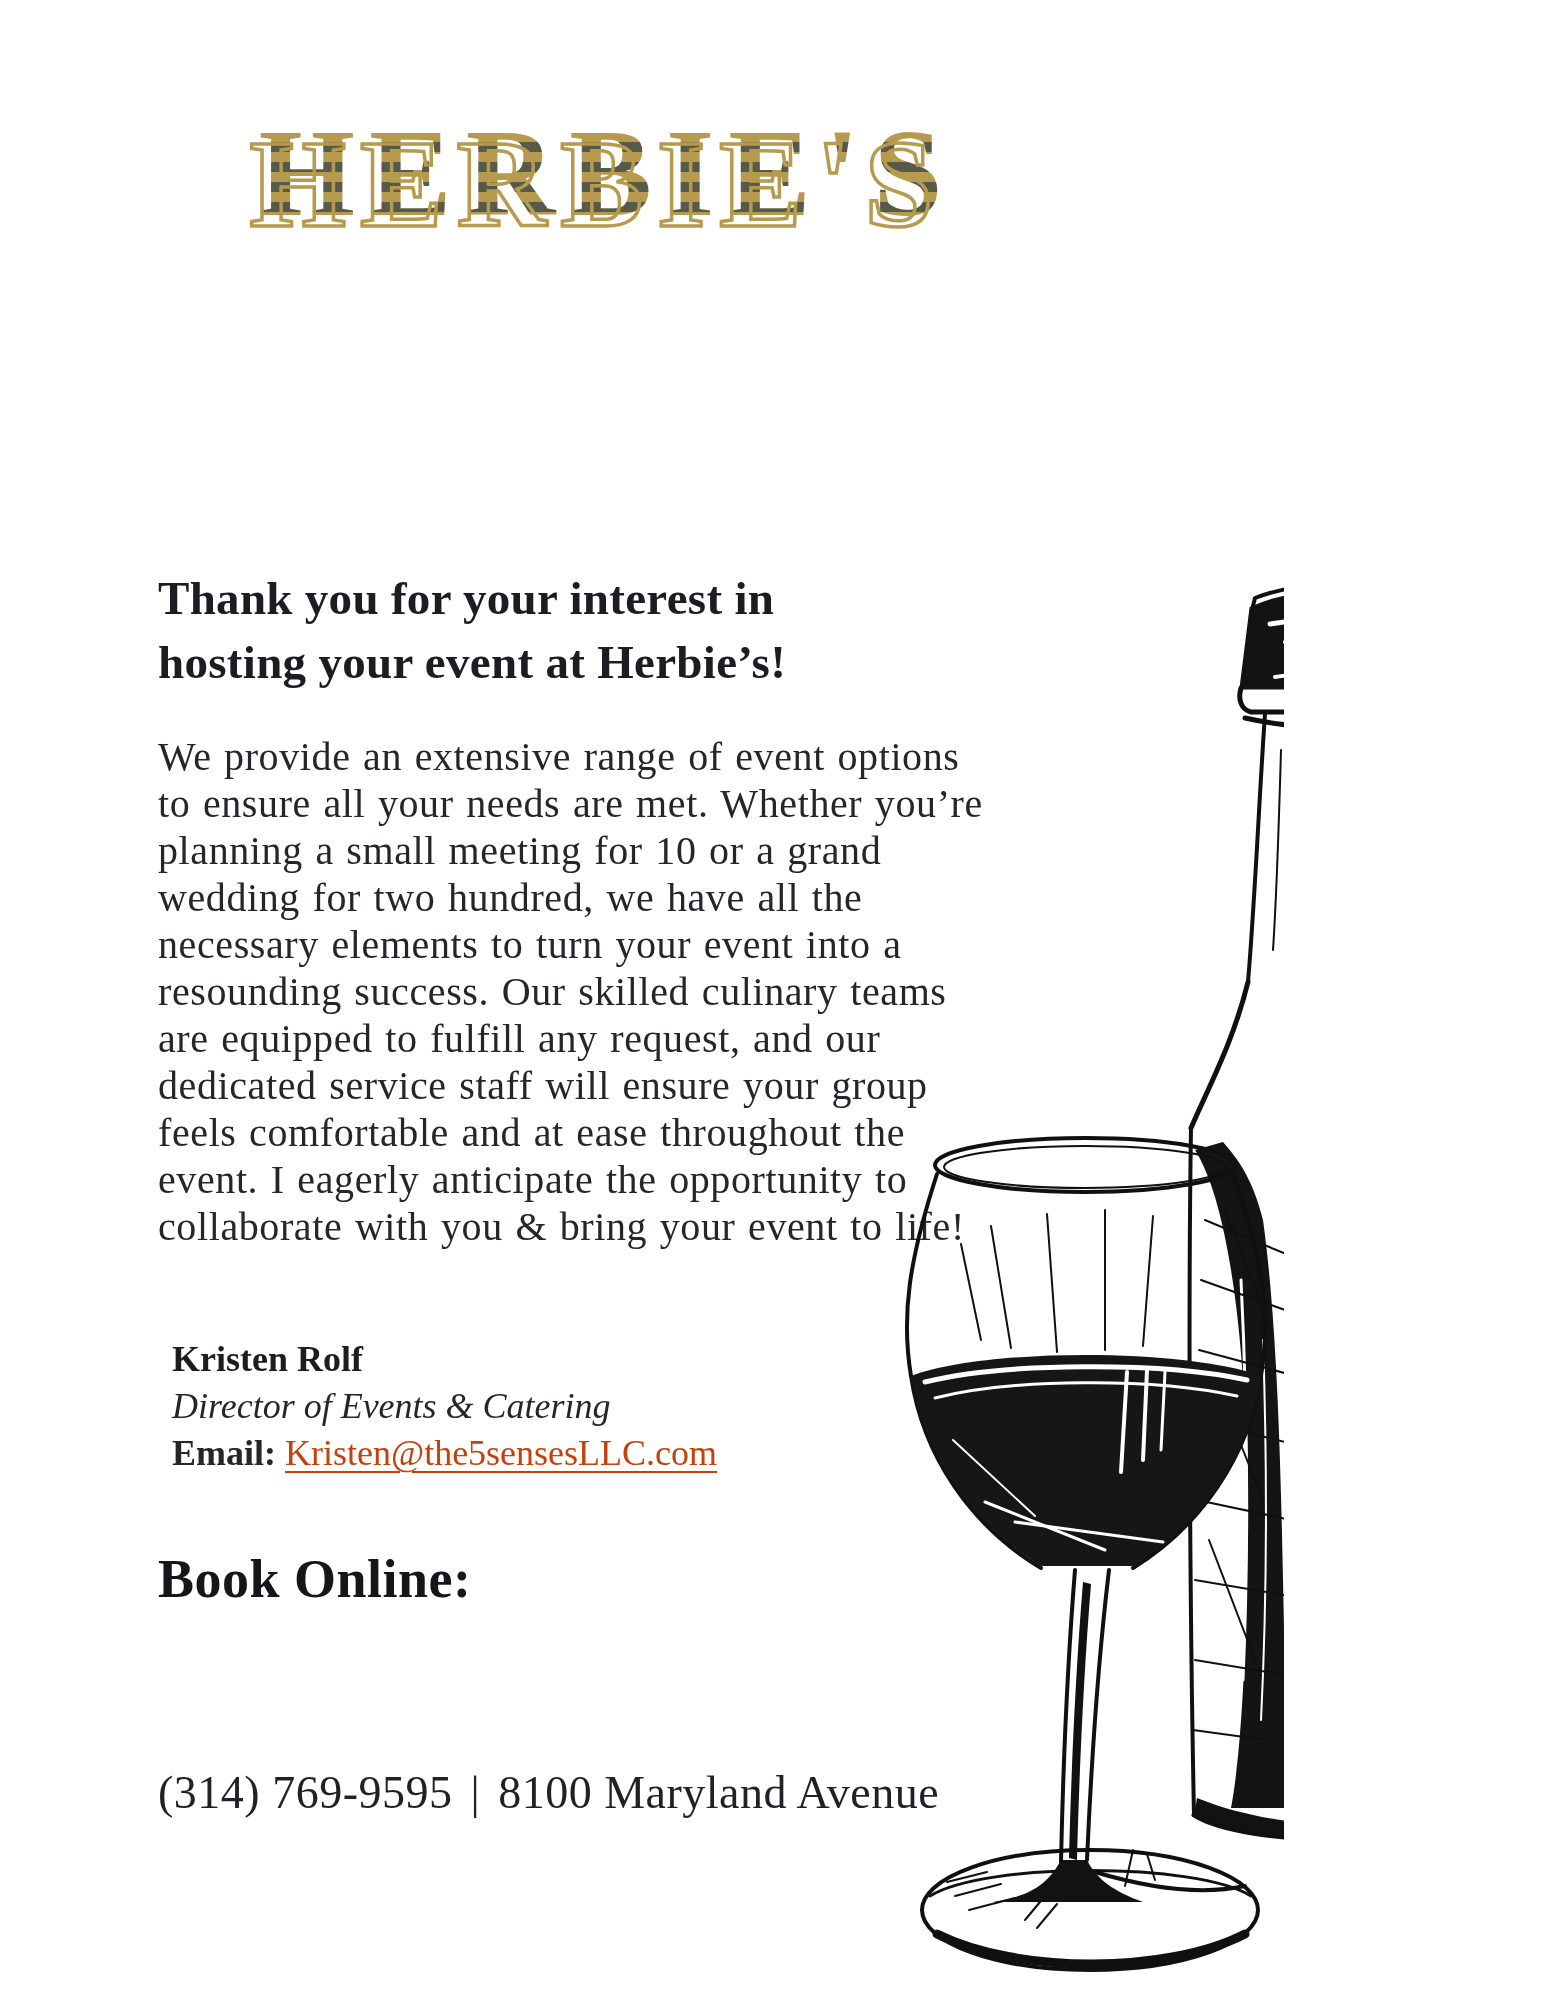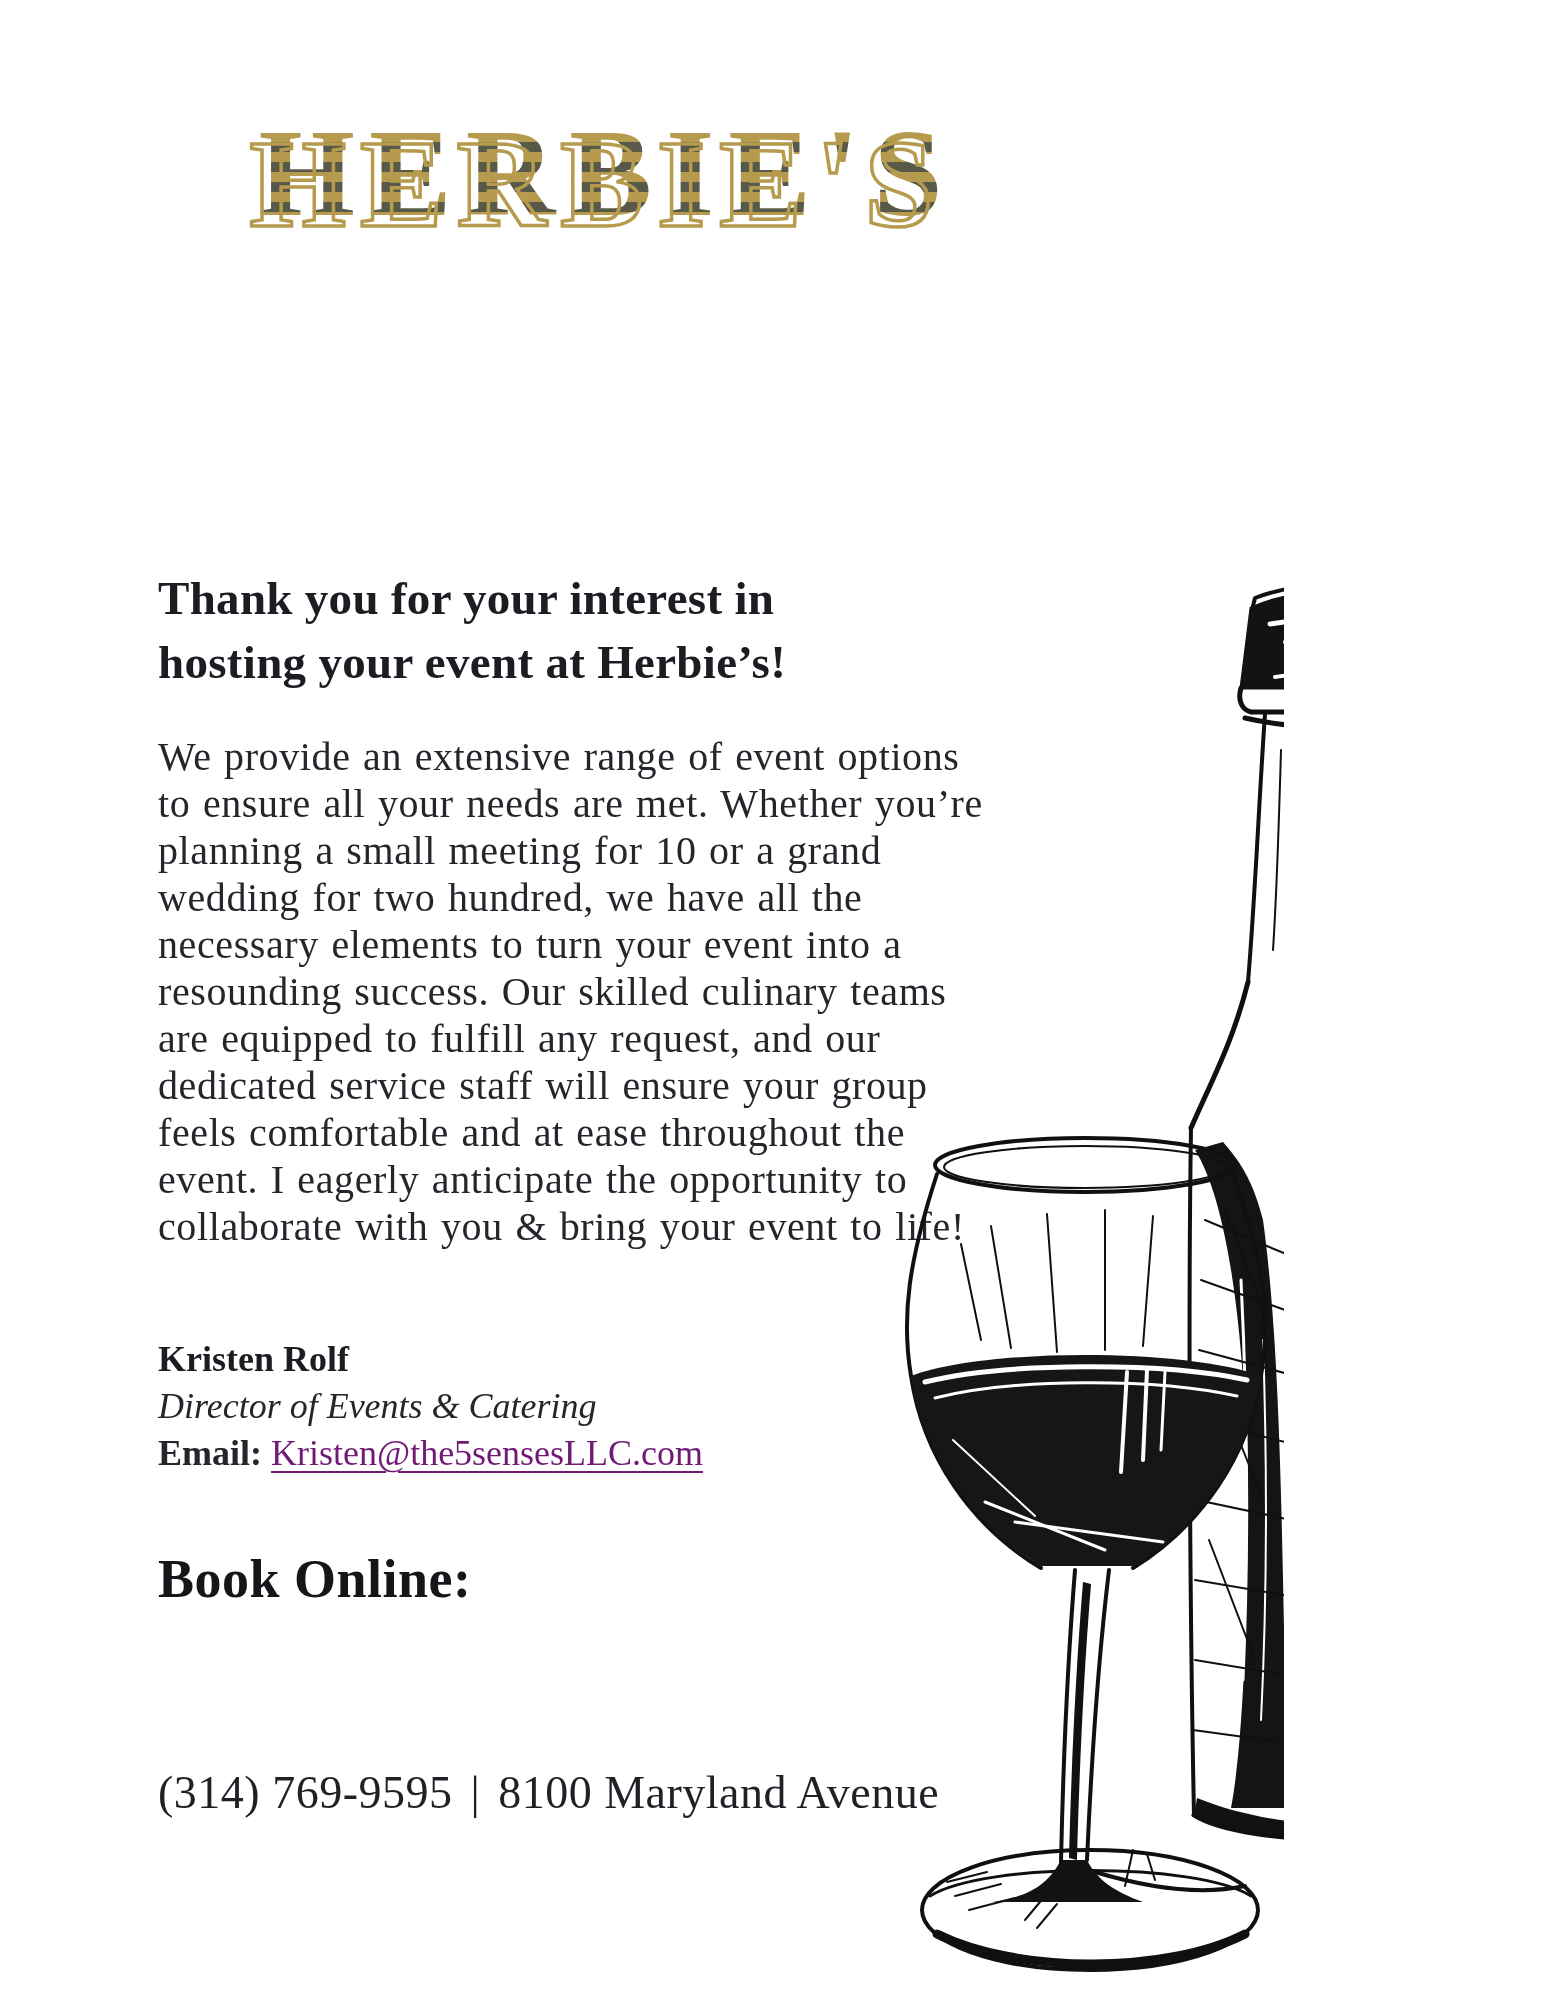--- a/index.html
+++ b/index.html
@@ -34,26 +34,26 @@
   .intro-heading{
     position:absolute;left:158px;top:566px;width:720px;
     font-size:47px;line-height:64px;font-weight:700;color:#1b1d22;
     white-space:pre-line;letter-spacing:0.3px;
   }
   .intro-body{
     position:absolute;left:158px;top:733px;width:880px;
     font-size:40px;line-height:47px;color:#23262b;
     white-space:pre-line;letter-spacing:0.6px;word-spacing:2px;
   }
-  .contact{position:absolute;left:158px;top:1336px;font-size:36px;line-height:47px;}
+  .contact{position:absolute;left:172px;top:1336px;font-size:36px;line-height:47px;}
   .contact .name{font-weight:700;color:#1b1d22;}
   .contact .role{font-style:italic;}
   .contact .email-line .lbl{font-weight:700;}
   .contact .email-line a{
-    color:#701a75;text-decoration:underline;text-underline-offset:6px;text-decoration-thickness:2px;
+    color:#c2410c;text-decoration:underline;text-underline-offset:6px;text-decoration-thickness:2px;
   }
   .book-label{
     position:absolute;left:158px;top:1548px;
     font-size:54px;font-weight:700;color:#14161a;letter-spacing:0.5px;
   }
   .book-url{
     position:absolute;left:158px;top:1630px;
     font-size:46px;font-style:italic;letter-spacing:1.5px;color:#1f2126;text-decoration:none;
   }
   .phone-line{

